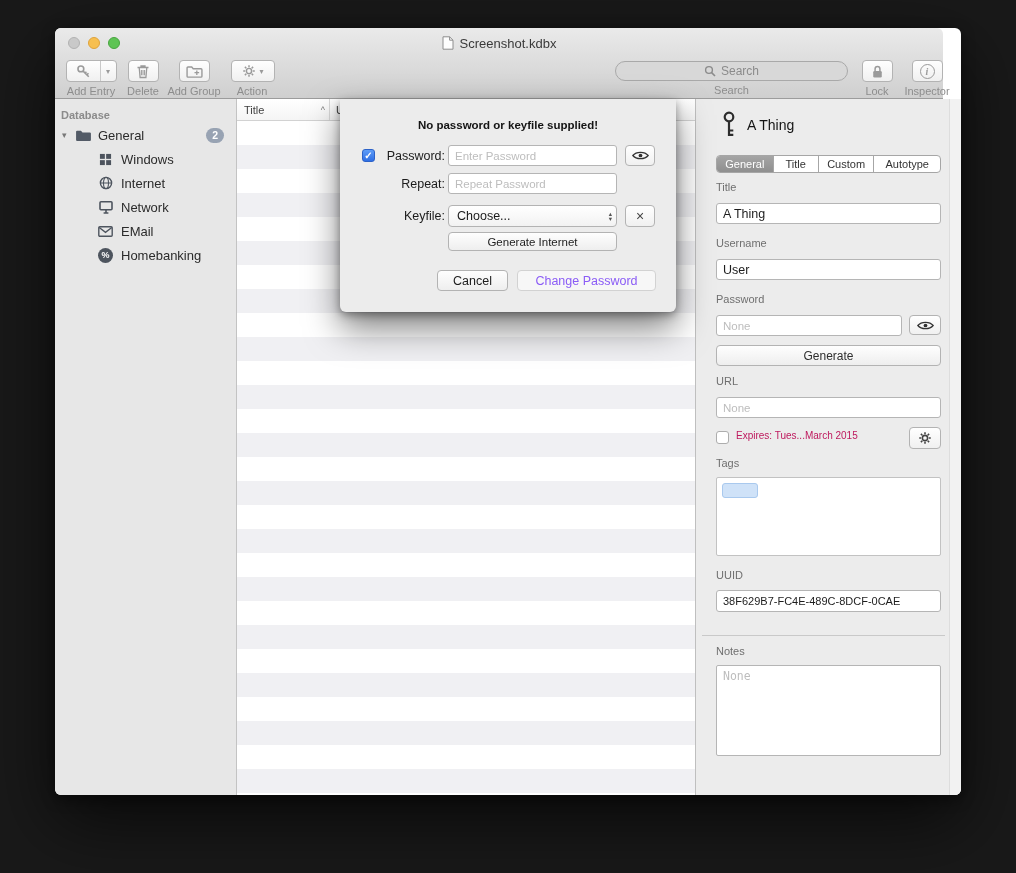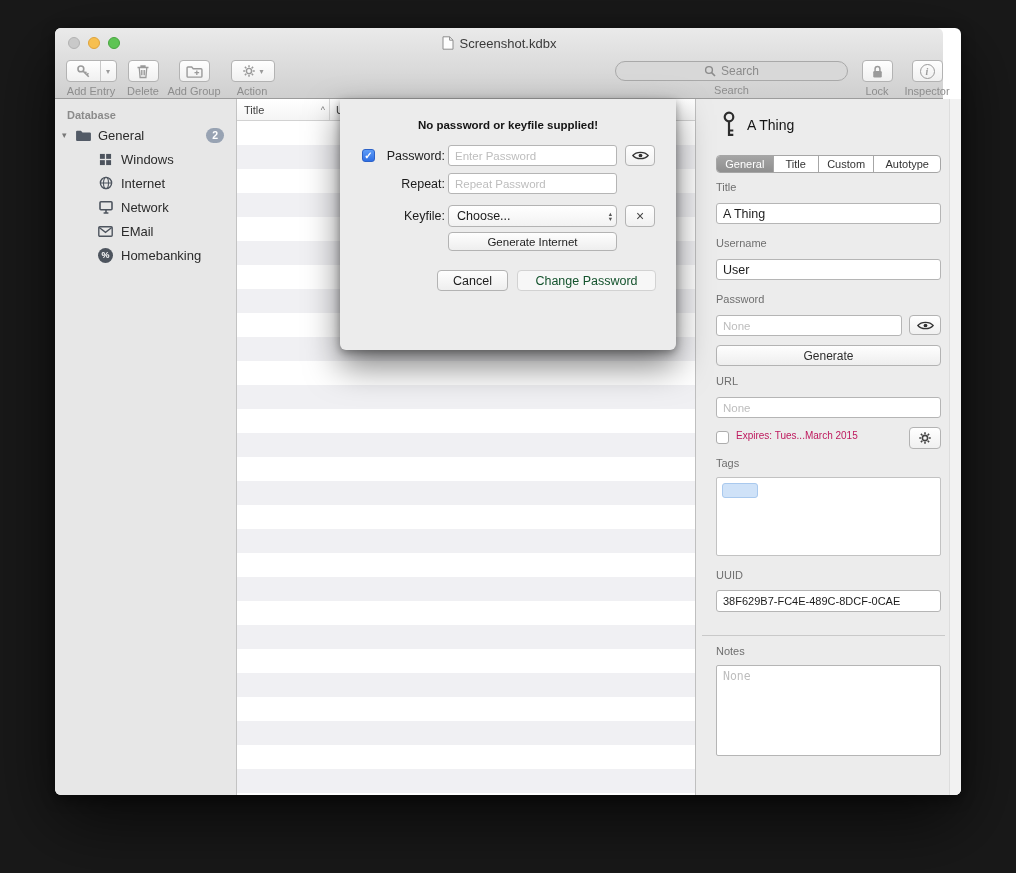--- a/index.html
+++ b/index.html
@@ -53,21 +53,21 @@
     border-radius:11px;background:#d8d8d8;border:1px solid #a9a9a9;
     display:flex;align-items:center;justify-content:center;gap:5px;
     color:#8b8b8b;font-size:12px;
   }
   
   .content{
     position:absolute;top:71px;left:0;right:0;bottom:0;
     display:flex;overflow:hidden;border-radius:0 0 6px 6px;
   }
   .sidebar{width:182px;flex:0 0 182px;background:#e7e7e7;border-right:1px solid #c3c3c3;box-sizing:border-box;}
-  .sb-header{margin:10px 0 2px 12px;font-size:11px;font-weight:700;color:#8b8b8b;}
+  .sb-header{margin:10px 0 2px 6px;font-size:11px;font-weight:700;color:#8b8b8b;}
   .sb-row{height:24px;display:flex;align-items:center;font-size:13px;color:#2b2b2b;}
   .sb-root{padding-left:7px;}
   .sb-child{padding-left:42px;gap:7px;}
   .disclosure{width:13px;font-size:9px;color:#787878;}
   .sb-icon{display:flex;align-items:center;justify-content:center;width:17px;margin-right:6px;}
   .sb-child .sb-icon{margin-right:0;}
   .badge{
     margin-left:auto;margin-right:12px;
     background:#98a3b3;color:#fff;font-size:10.5px;font-weight:700;
     border-radius:9px;padding:1px 6px;line-height:13px;
@@ -134,21 +134,21 @@
   .tag-chip{margin:5px;width:34px;height:13px;background:#cfe2f8;border:1px solid #a9c9ee;border-radius:3px;display:inline-block;}
   .insp-divider{position:absolute;left:6px;right:16px;top:536px;height:1px;background:#c9c9c9;}
   .notes-area{
     position:absolute;left:20px;top:566px;width:225px;height:91px;box-sizing:border-box;
     border:1px solid #b5b5b5;border-radius:2px;background:#fff;resize:none;
     padding:3px 6px;outline:none;
     font-family:"DejaVu Sans Mono",monospace;font-size:11.5px;color:#1d1d1d;
   }
   
   .dialog{
-    position:absolute;left:285px;top:71px;width:336px;height:251px;z-index:30;
+    position:absolute;left:285px;top:71px;width:336px;height:213px;z-index:30;
     background:#ececec;border-radius:1px 1px 6px 6px;
     box-shadow:0 16px 34px rgba(0,0,0,.5), 0 3px 9px rgba(0,0,0,.35);
   }
   .dlg-msg{position:absolute;top:20px;left:0;right:0;text-align:center;
     font-size:11.5px;font-weight:700;color:#141414;}
   .dlg-label{position:absolute;left:35px;width:70px;text-align:right;font-size:12.5px;color:#1b1b1b;}
   .dlg-field{
     position:absolute;left:108px;width:169px;height:21px;box-sizing:border-box;
     border:1px solid #b5b5b5;border-radius:3px;background:#fff;padding:0 6px;outline:none;
     color:#1d1d1d;
@@ -159,21 +159,21 @@
     display:flex;align-items:center;font-size:12.5px;color:#1b1b1b;padding:0 4px 0 8px;
   }
   .stepper{margin-left:auto;display:flex;flex-direction:column;align-items:center;
     font-size:6.5px;line-height:5.5px;color:#555;}
   .dlg-btn{
     box-sizing:border-box;border:1px solid #b3b3b3;border-radius:4px;
     background:linear-gradient(#fefefe,#eeeeee);
     font-family:"Liberation Sans",sans-serif;font-size:12.5px;color:#1d1d1d;
     position:absolute;
   }
-  .dlg-btn:disabled, .dlg-btn.disabled{color:#14532d;background:#f7f7f7;border-color:#d2d2d2;}
+  .dlg-btn:disabled, .dlg-btn.disabled{color:#8b5cf6;background:#f7f7f7;border-color:#d2d2d2;}
   .info-circle{width:15px;height:15px;border-radius:50%;border:1.5px solid #9a9a9a;color:#9a9a9a;
     font-size:10px;font-weight:700;font-family:"Liberation Serif",serif;font-style:italic;
     display:flex;align-items:center;justify-content:center;box-sizing:border-box;}
 </style>
 </head>
 <body>
 
 <div class="window">
 
   <div class="header">

